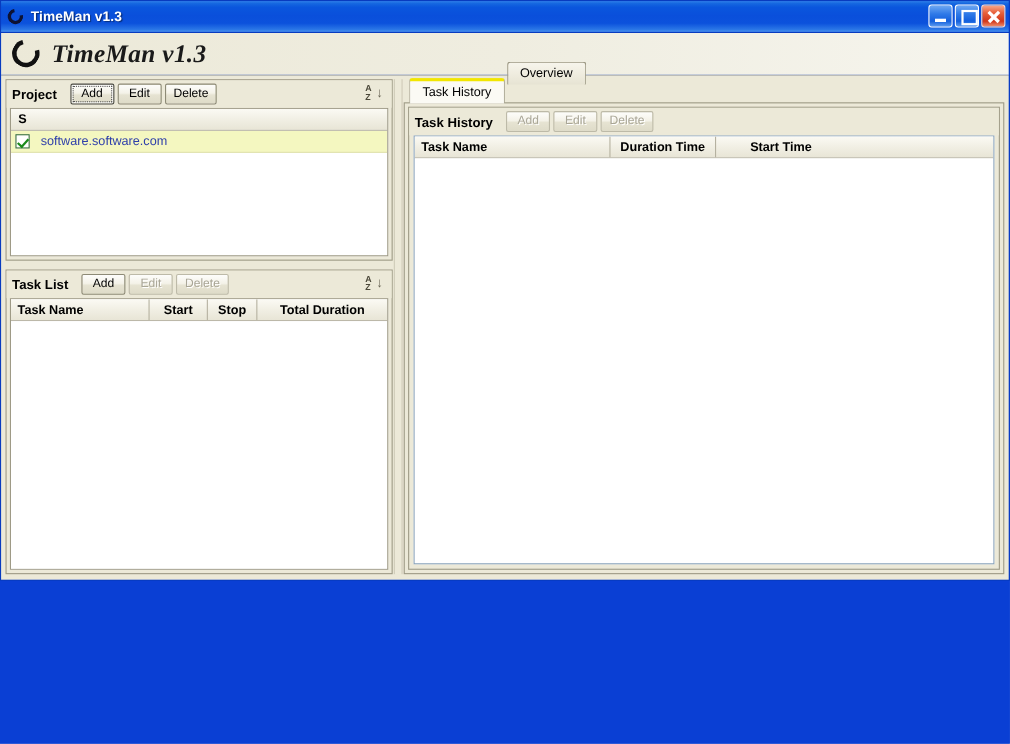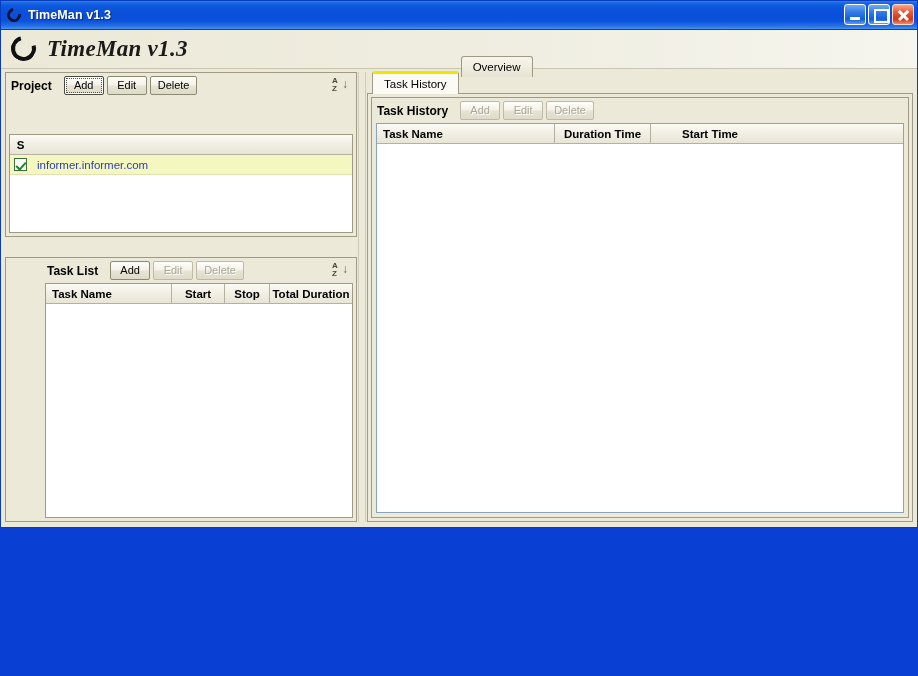--- a/index.html
+++ b/index.html
@@ -173,22 +173,22 @@
     min-height: 0;
   }
 
   .panel {
     background: #ece9d8;
     border: 1px solid #9e9a86;
     display: flex;
     flex-direction: column;
     min-height: 0;
   }
-  .panel.project { flex: 0 0 165px; height: 165px; gap: 36px; }
-  .panel.tasklist { flex: 1 1 auto; margin-top: 20px; min-height: 0; padding-left: 36px; }
+  .panel.project { flex: 0 0 165px; height: 165px; }
+  .panel.tasklist { flex: 1 1 auto; margin-top: 8px; min-height: 0; }
 
   .panel-head {
     flex: 0 0 25px;
     height: 25px;
     display: flex;
     align-items: center;
     padding: 0 4px 0 5px;
     background: #ece9d8;
     position: relative;
   }
@@ -445,21 +445,21 @@
         </div>
         <div class="grid">
           <div class="grid-head">
             <div class="gh center" style="width:21px;flex:0 0 21px;padding:0;">S</div>
           </div>
           <div class="grid-body">
             <div class="grid-row">
               <div class="cell-s">
                 <span class="chk"></span>
               </div>
-              <div class="cell-name">informer.informer.com</div>
+              <div class="cell-name">software.software.com</div>
             </div>
           </div>
         </div>
       </div>
 
       <div class="panel tasklist">
         <div class="panel-head">
           <span class="panel-title">Task List</span>
           <div class="btnrow">
             <div class="xpbtn">Add</div>

